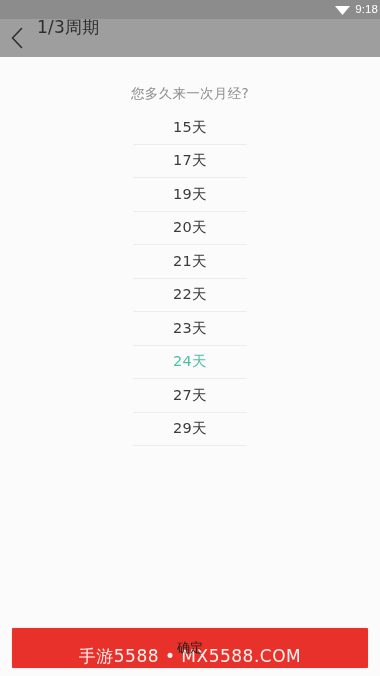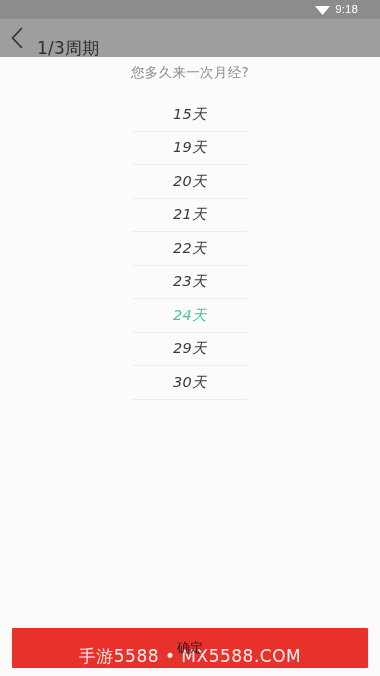--- a/index.html
+++ b/index.html
@@ -18,21 +18,21 @@
   
   .status-bar {
     position: absolute;
     top: 0; left: 0;
     width: 380px;
     height: 19px;
     background: #8c8c8c;
     display: flex;
     align-items: center;
     justify-content: flex-end;
-    padding-right: 22px;
+    padding-right: 2px;
     box-sizing: border-box;
   }
   .wifi-icon {
     width: 15px;
     height: 11px;
     margin-right: 5px;
     display: block;
   }
   .status-time {
     color: #ffffff;
@@ -43,21 +43,21 @@
   }
 
   
   .app-bar {
     position: absolute;
     top: 19px; left: 0;
     width: 380px;
     height: 38px;
     background: #9e9e9e;
     display: flex;
-    align-items: flex-end;
+    align-items: flex-start;
     box-sizing: border-box;
   }
   .back-button {
     width: 34px;
     height: 38px;
     display: flex;
     align-items: center;
     justify-content: center;
     cursor: pointer;
   }
@@ -81,30 +81,29 @@
     top: 57px; left: 0;
     width: 380px;
     height: 619px;
     background: #fbfbfb;
     overflow: hidden;
   }
   .question {
     text-align: center;
     color: #8d8d8d;
     font-size: 13.5px;
-    padding-top: 7px;
+    padding-top: 28px;
     font-family: "DejaVu Sans", sans-serif;
     letter-spacing: 0.3px;
   }
 
   
   .picker {
     width: 114px;
-    margin: 16px auto 0 auto;
-    font-style: italic;
+    margin: 8px auto 0 auto;
   }
   .picker-item {
     height: 33.5px;
     display: flex;
     align-items: center;
     justify-content: center;
     border-bottom: 1px solid #ececec;
     color: #3b3b3b;
     font-size: 14.5px;
     font-family: "DejaVu Sans", sans-serif;
@@ -208,28 +207,29 @@
     </span>
   </div>
   <div class="app-title">1/3周期</div>
 </div>
 
 <div class="content">
   <div class="question">您多久来一次月经?</div>
 
   <div class="picker">
     <div class="picker-item">15天</div>
+    <div class="picker-item">17天</div>
     <div class="picker-item">19天</div>
     <div class="picker-item">20天</div>
     <div class="picker-item">21天</div>
     <div class="picker-item">22天</div>
     <div class="picker-item">23天</div>
     <div class="picker-item selected">24天</div>
+    <div class="picker-item">27天</div>
     <div class="picker-item">29天</div>
-    <div class="picker-item clipped">30天</div>
   </div>
 </div>
 
 <div class="bottom-area">
   <div class="confirm-button">确定</div>
   <div class="ad-banner">
     <span class="ad-text">手游5588 • MX5588.COM</span>
     <span class="confirm-overlay">确定</span>
   </div>
 </div>

